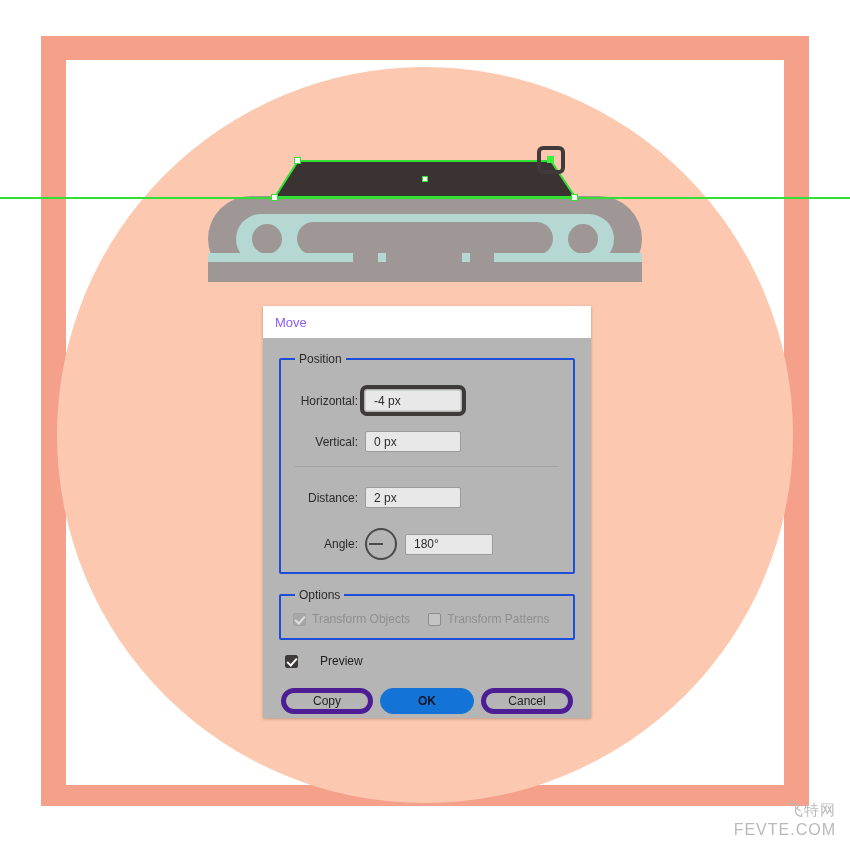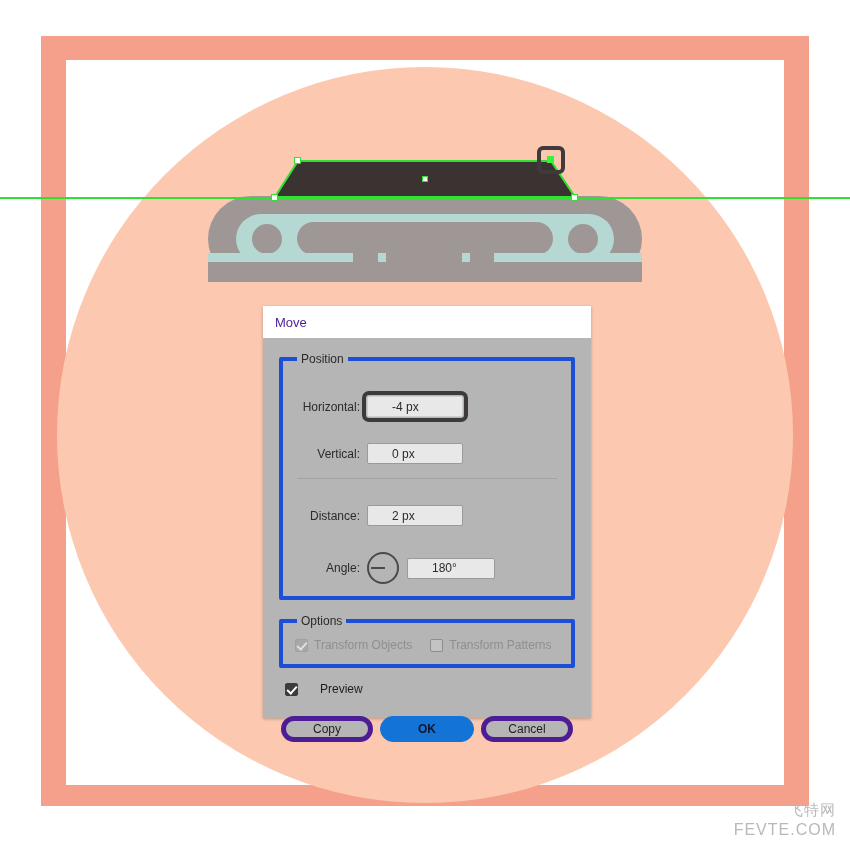--- a/index.html
+++ b/index.html
@@ -173,62 +173,62 @@
   .titlebar {
     height: 32px;
     background: #ffffff;
     display: flex;
     align-items: center;
     padding-left: 12px;
     box-sizing: border-box;
   }
   .titlebar .title {
     font-size: 13px;
-    color: #4c1d95;
+    color: #8b5cf6;
   }
   .dlg-body {
     padding: 14px 16px 0 16px;
   }
 
   fieldset.group {
-    border: 4px solid #1d4ed8;
+    border: 2px solid #1d4ed8;
     border-radius: 2px;
     margin: 0 0 14px 0;
     padding: 4px 12px 12px 12px;
   }
   fieldset.group > legend {
     font-size: 12px;
     color: #2b2b2b;
     padding: 0 4px;
     margin-left: 2px;
   }
 
   .row {
     display: flex;
     align-items: center;
-    margin-top: 26px;
+    margin-top: 20px;
   }
   .row .lbl {
     font-size: 12px;
     color: #2b2b2b;
     text-align: right;
     width: 72px;
     padding-right: 7px;
     box-sizing: border-box;
     white-space: nowrap;
   }
   .field {
     background: #e8e8e8;
     border: 1px solid #9a9a9a;
     border-radius: 2px;
     height: 21px;
     width: 96px;
     display: flex;
     align-items: center;
-    padding-left: 24px;
+    padding-left: 8px;
     box-sizing: border-box;
     font-size: 12px;
     color: #2b2b2b;
   }
   .field.focused {
     outline: 4px solid #3d3a39;
     outline-offset: 1px;
     border-color: #cfcfcf;
     position: relative;
     z-index: 2;

